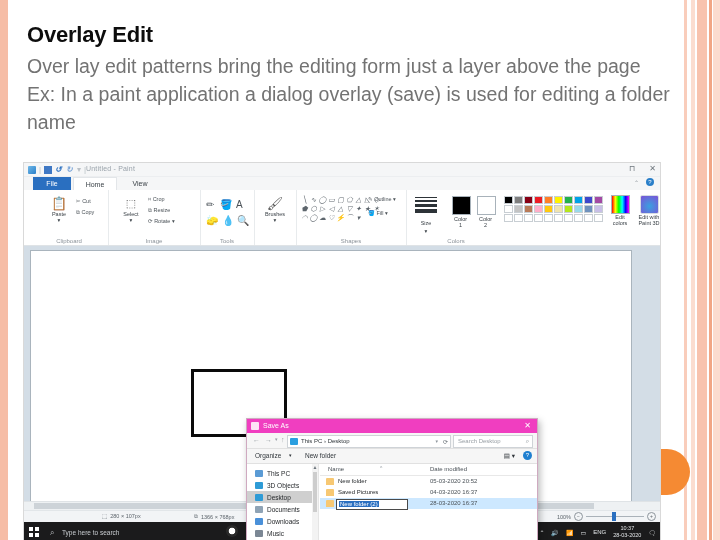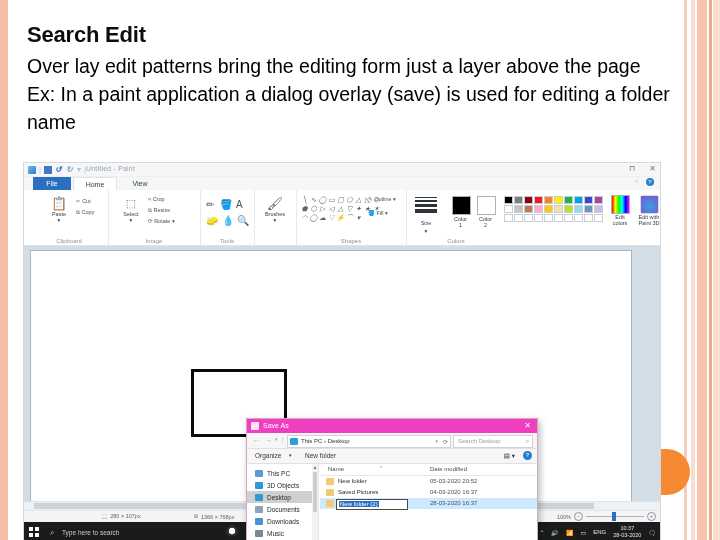--- a/index.html
+++ b/index.html
@@ -21,21 +21,21 @@
   .orange-blob{position:absolute;left:654px;top:449px;width:36px;height:46px;
     background:#f58a33;border-radius:0 26px 26px 0;}
 
   
   .slide-title{
     position:absolute;left:27px;top:22px;
     font-size:22px;font-weight:bold;color:#0d0d0d;letter-spacing:-.2px;
   }
   .slide-body{
     position:absolute;left:27px;top:52px;width:648px;
-    font-size:19.5px;line-height:28px;color:#000000;
+    font-size:19.5px;line-height:28px;color:#737373;
   }
 
   
   .shot{
     position:absolute;left:24px;top:163px;width:636px;height:377px;
     background:#ffffff;overflow:hidden;
     box-shadow:0 0 0 1px #d9d9d9;
   }
 
   
@@ -168,21 +168,21 @@
 <body>
 
 <div class="edge-left"></div>
 <div class="edge-r1"></div>
 <div class="edge-r2"></div>
 <div class="edge-r3"></div>
 <div class="edge-r4"></div>
 <div class="edge-r5"></div>
 <div class="orange-blob"></div>
 
-<div class="slide-title">Search Edit</div>
+<div class="slide-title">Overlay Edit</div>
 <div class="slide-body" style="white-space:pre-wrap;">Over lay edit patterns bring the editing form just a layer above the page
 Ex: In a paint application a dialog overlay (save) is used for editing a folder name</div>
 
 <div class="shot">
 
   <div class="pt-bar">
     <div class="qat">
       <i class="ic-paint"></i>
       <span class="sep">|</span>
       <i class="ic-save"></i>

